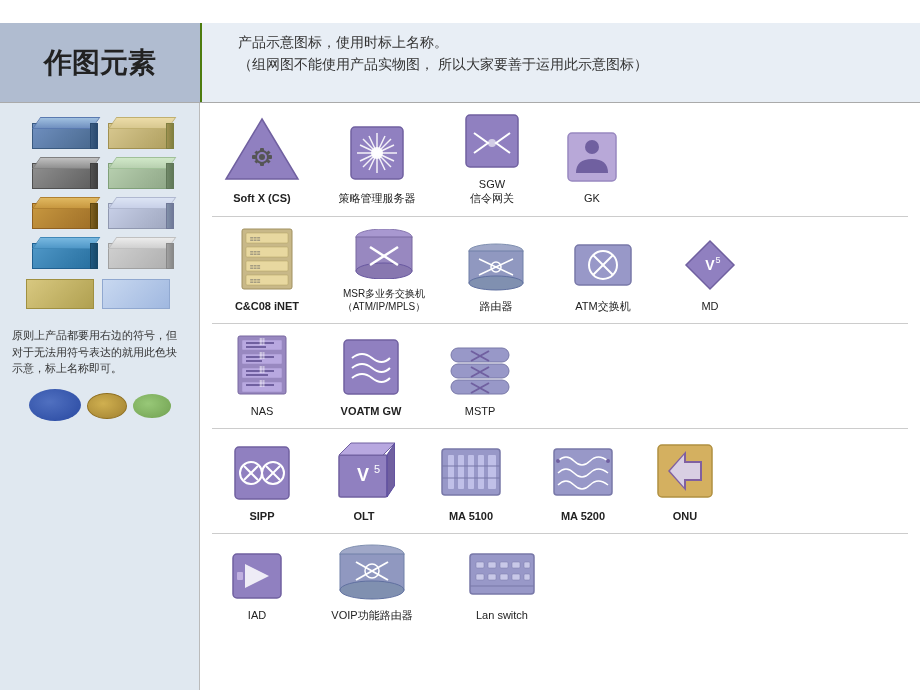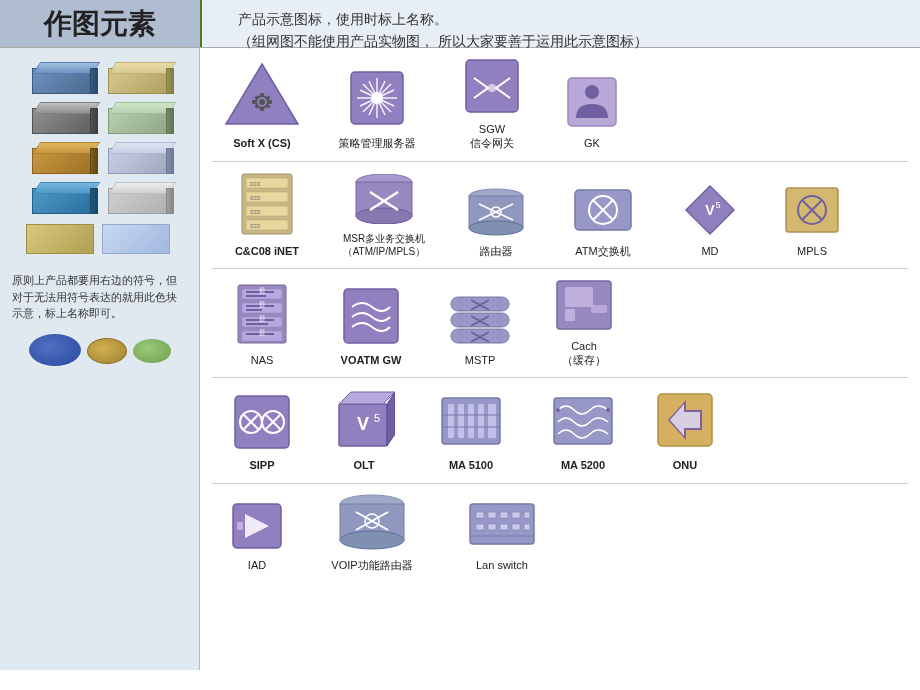--- a/index.html
+++ b/index.html
@@ -10,21 +10,22 @@
       background: #fff;
       overflow: hidden;
     }
 
     
     .header {
       display: flex;
       align-items: stretch;
       background: #d0d8e8;
       border-bottom: 1px solid #aaa;
-      height: 48px;
+      height: 80px;
+      margin-top: 23px;
     }
     .header-title-box {
       background: #b0bcd0;
       display: flex;
       align-items: center;
       justify-content: center;
       width: 200px;
       min-width: 200px;
     }
     .header-title {
@@ -376,34 +377,20 @@
         <div class="icon-shape">
           <svg width="52" height="52" viewBox="0 0 52 52">
             <polygon points="26,2 50,26 26,50 2,26" fill="#9080c0" stroke="#7060a0" stroke-width="1.5"></polygon>
             <text x="26" y="31" text-anchor="middle" font-size="14" font-weight="bold" fill="#fff">V</text>
             <text x="34" y="24" text-anchor="middle" font-size="9" fill="#fff">5</text>
           </svg>
         </div>
         <span class="icon-label">MD</span>
       </div>
 
-      <div class="icon-item">
-        <div class="icon-shape">
-          <svg width="56" height="52" viewBox="0 0 56 52">
-            <rect x="2" y="4" width="52" height="44" rx="3" fill="#d4b870" stroke="#b09050" stroke-width="1.5"></rect>
-
-            <circle cx="28" cy="26" r="14" fill="none" stroke="#7060a0" stroke-width="2"></circle>
-            <g stroke="#7060a0" stroke-width="2">
-              <line x1="18" y1="16" x2="38" y2="36"></line>
-              <line x1="38" y1="16" x2="18" y2="36"></line>
-            </g>
-          </svg>
-        </div>
-        <span class="icon-label">MPLS</span>
-      </div>
     </div>
 
     <hr class="row-divider">
 
     <div class="icon-row" style="gap:4px;">
 
       <div class="icon-item" style="min-width:100px;">
         <div class="icon-shape">
           <svg width="52" height="62" viewBox="0 0 52 62">
             <rect x="2" y="2" width="48" height="58" rx="2" fill="#9888c0" stroke="#7868a0" stroke-width="1"></rect>
@@ -458,34 +445,20 @@
               <line x1="22" y1="23" x2="40" y2="33"></line>
               <line x1="40" y1="23" x2="22" y2="33"></line>
               <line x1="22" y1="39" x2="40" y2="49"></line>
               <line x1="40" y1="39" x2="22" y2="49"></line>
             </g>
           </svg>
         </div>
         <span class="icon-label">MSTP</span>
       </div>
 
-      <div class="icon-item">
-        <div class="icon-shape">
-          <svg width="58" height="52" viewBox="0 0 58 52">
-            <rect x="2" y="2" width="54" height="48" rx="3" fill="#9888c0" stroke="#7868a0" stroke-width="1.5"></rect>
-
-            <rect x="10" y="8" width="28" height="20" rx="2" fill="#c0b0e0"></rect>
-            <rect x="10" y="30" width="10" height="12" rx="1" fill="#c0b0e0"></rect>
-
-            <ellipse cx="44" cy="30" rx="8" ry="4" fill="#b8a8d8"></ellipse>
-            <rect x="36" y="26" width="16" height="8" rx="2" fill="#b8a8d8"></rect>
-          </svg>
-        </div>
-        <span class="icon-label">Cach<br>（缓存）</span>
-      </div>
     </div>
 
     <hr class="row-divider">
 
     <div class="icon-row" style="gap:2px;">
 
       <div class="icon-item" style="min-width:100px;">
         <div class="icon-shape">
           <svg width="58" height="56" viewBox="0 0 58 56">
             <rect x="2" y="2" width="54" height="52" rx="4" fill="#9080c0" stroke="#7060a0" stroke-width="1.5"></rect>

